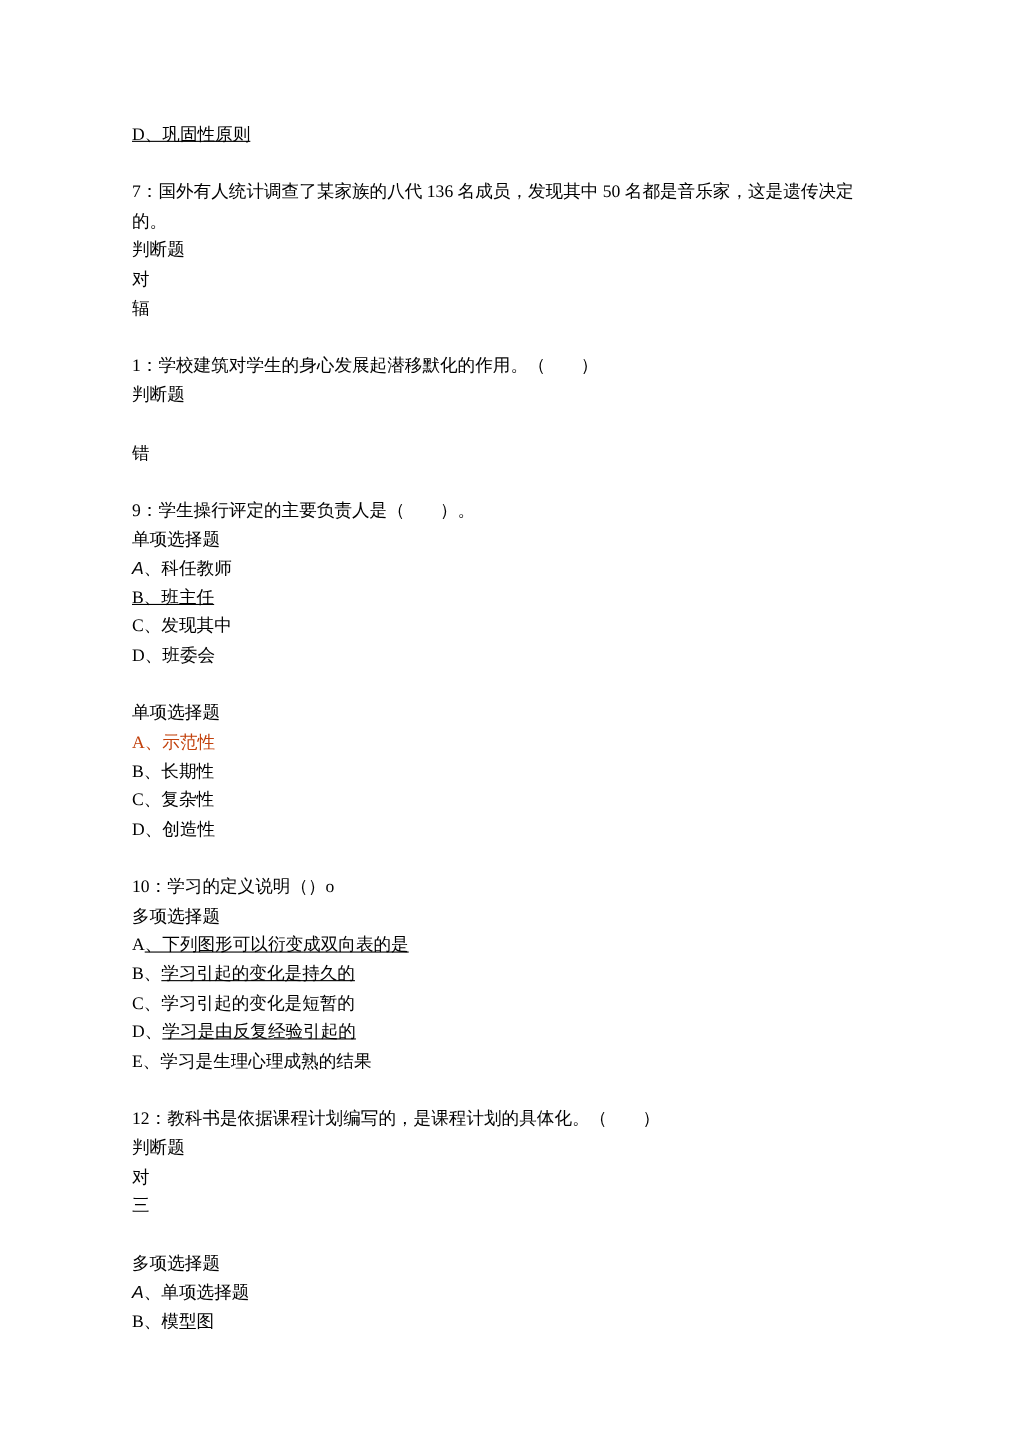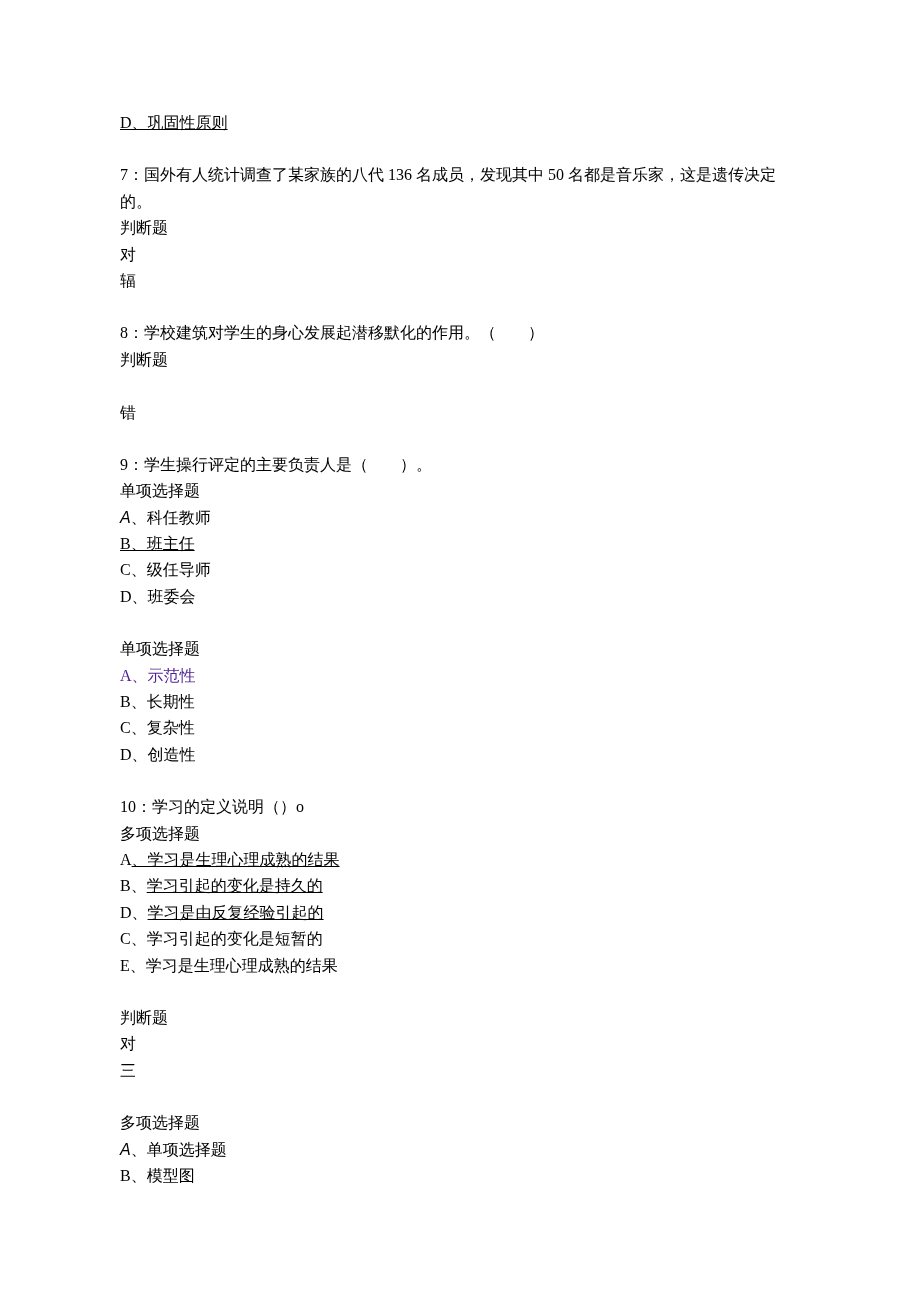--- a/index.html
+++ b/index.html
@@ -17,21 +17,21 @@
       line-height: 1.65;
       padding: 110px 120px 40px 120px;
     }
     .block {
       margin-bottom: 26px;
     }
     .underline {
       text-decoration: underline;
     }
     .orange {
-      color: #4c1d95;
+      color: #c2410c;
     }
     .italic-a {
       font-style: italic;
       font-family: Arial, sans-serif;
     }
     .line {
       display: block;
     }
   </style>
 </head>
@@ -42,54 +42,55 @@
 </div>
 
 <div class="block">
   <span class="line">7：国外有人统计调查了某家族的八代 136 名成员，发现其中 50 名都是音乐家，这是遗传决定的。</span>
   <span class="line">判断题</span>
   <span class="line">对</span>
   <span class="line">辐</span>
 </div>
 
 <div class="block">
-  <span class="line">8：学校建筑对学生的身心发展起潜移默化的作用。（　　）</span>
+  <span class="line">1：学校建筑对学生的身心发展起潜移默化的作用。（　　）</span>
   <span class="line">判断题</span>
   <span class="line">&nbsp;</span>
   <span class="line">错</span>
 </div>
 
 <div class="block">
   <span class="line">9：学生操行评定的主要负责人是（　　）。</span>
   <span class="line">单项选择题</span>
   <span class="line"><span class="italic-a">A</span><span>、科任教师</span></span>
   <span class="line underline">B、班主任</span>
-  <span class="line">C、级任导师</span>
+  <span class="line">C、发现其中</span>
   <span class="line">D、班委会</span>
 </div>
 
 <div class="block">
   <span class="line">单项选择题</span>
   <span class="line orange">A、示范性</span>
   <span class="line">B、长期性</span>
   <span class="line">C、复杂性</span>
   <span class="line">D、创造性</span>
 </div>
 
 <div class="block">
   <span class="line">10：学习的定义说明（）o</span>
   <span class="line">多项选择题</span>
-  <span class="line"><span>A</span><span class="underline">、学习是生理心理成熟的结果</span></span>
+  <span class="line"><span>A</span><span class="underline">、下列图形可以衍变成双向表的是</span></span>
   <span class="line"><span>B、</span><span class="underline">学习引起的变化是持久的</span></span>
+  <span class="line">C、学习引起的变化是短暂的</span>
   <span class="line"><span>D、</span><span class="underline">学习是由反复经验引起的</span></span>
-  <span class="line">C、学习引起的变化是短暂的</span>
   <span class="line">E、学习是生理心理成熟的结果</span>
 </div>
 
 <div class="block">
+  <span class="line">12：教科书是依据课程计划编写的，是课程计划的具体化。（　　）</span>
   <span class="line">判断题</span>
   <span class="line">对</span>
   <span class="line">三</span>
 </div>
 
 <div class="block">
   <span class="line">多项选择题</span>
   <span class="line"><span class="italic-a">A</span><span>、单项选择题</span></span>
   <span class="line">B、模型图</span>
 </div>

